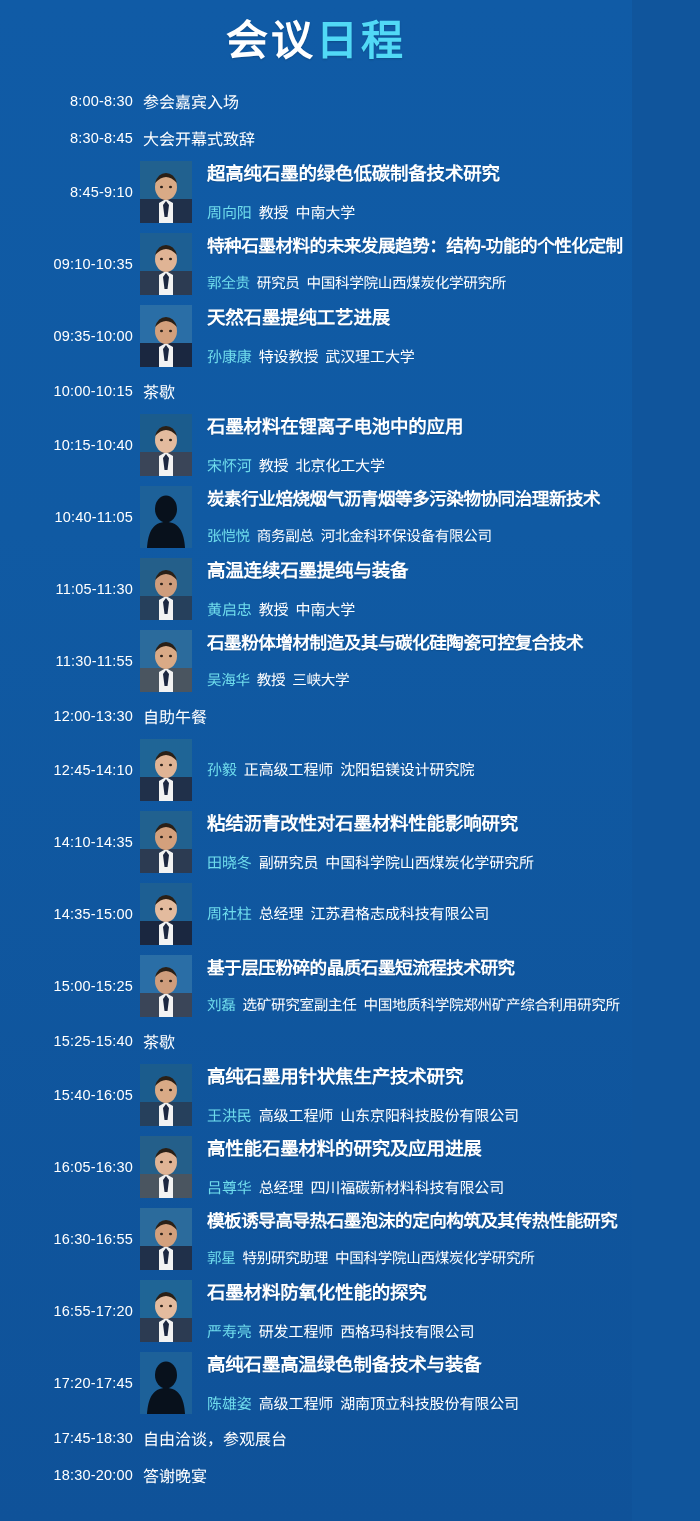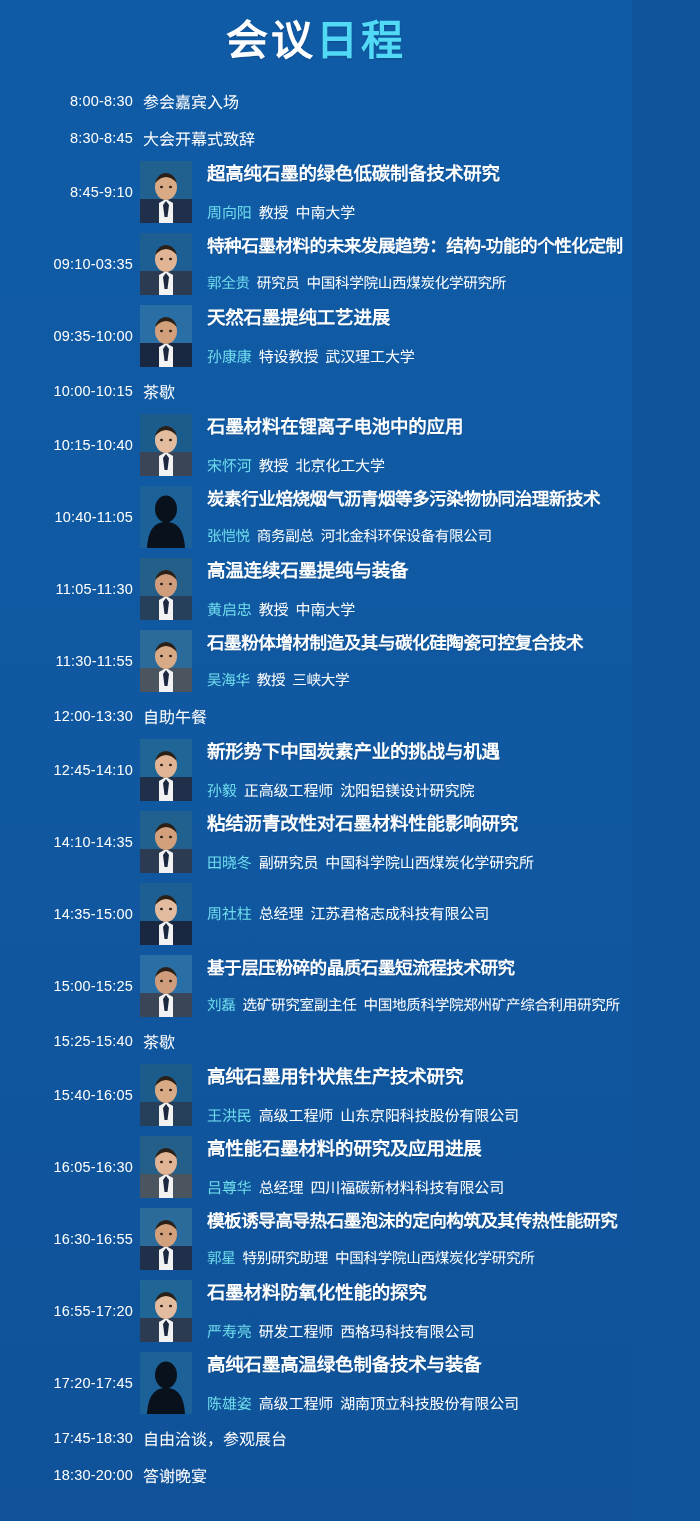--- a/index.html
+++ b/index.html
@@ -154,21 +154,21 @@
             <ellipse cx="21.5" cy="26" rx="1.5" ry="1.2" fill="#2b2119"></ellipse>
             <ellipse cx="30.5" cy="26" rx="1.5" ry="1.2" fill="#2b2119"></ellipse>
           </svg>
         </div>
         <div class="talk-body">
           <div class="talk-title">超高纯石墨的绿色低碳制备技术研究</div>
           <div class="talk-meta"><span class="speaker">周向阳</span><span class="role">教授</span><span class="org">中南大学</span></div>
         </div>
       </div>
       <div class="row talk tight">
-        <div class="time">09:10-03:35</div>
+        <div class="time">09:10-10:35</div>
         <div class="avatar">
           <svg viewBox="0 0 52 62" preserveAspectRatio="none" aria-hidden="true">
             <rect x="0" y="0" width="52" height="62" fill="#1d5f93"></rect>
             <rect x="0" y="38" width="52" height="24" fill="#2c3b52"></rect>
             <path d="M26 38 L33 42 L33 62 L19 62 L19 42 Z" fill="#f2f2f2"></path>
             <path d="M26 40 L29 44 L27.5 56 L24.5 56 L23 44 Z" fill="#1c2740"></path>
             <ellipse cx="26" cy="26" rx="11" ry="13" fill="#e0b495"></ellipse>
             <path d="M15 22 q11 -12 22 0 q-3 -10 -11 -10 q-8 0 -11 10 Z" fill="#2a2017"></path>
             <ellipse cx="21.5" cy="26" rx="1.5" ry="1.2" fill="#2b2119"></ellipse>
             <ellipse cx="30.5" cy="26" rx="1.5" ry="1.2" fill="#2b2119"></ellipse>
@@ -285,21 +285,20 @@
             <rect x="0" y="38" width="52" height="24" fill="#20304a"></rect>
             <path d="M26 38 L33 42 L33 62 L19 62 L19 42 Z" fill="#f2f2f2"></path>
             <path d="M26 40 L29 44 L27.5 56 L24.5 56 L23 44 Z" fill="#1c2740"></path>
             <ellipse cx="26" cy="26" rx="11" ry="13" fill="#e0b495"></ellipse>
             <path d="M15 22 q11 -12 22 0 q-3 -10 -11 -10 q-8 0 -11 10 Z" fill="#2a2017"></path>
             <ellipse cx="21.5" cy="26" rx="1.5" ry="1.2" fill="#2b2119"></ellipse>
             <ellipse cx="30.5" cy="26" rx="1.5" ry="1.2" fill="#2b2119"></ellipse>
           </svg>
         </div>
         <div class="talk-body">
-          <div class="talk-title">新形势下中国炭素产业的挑战与机遇</div>
           <div class="talk-meta"><span class="speaker">孙毅</span><span class="role">正高级工程师</span><span class="org">沈阳铝镁设计研究院</span></div>
         </div>
       </div>
       <div class="row talk">
         <div class="time">14:10-14:35</div>
         <div class="avatar">
           <svg viewBox="0 0 52 62" preserveAspectRatio="none" aria-hidden="true">
             <rect x="0" y="0" width="52" height="62" fill="#21618f"></rect>
             <rect x="0" y="38" width="52" height="24" fill="#2c3b52"></rect>
             <path d="M26 38 L33 42 L33 62 L19 62 L19 42 Z" fill="#f2f2f2"></path>

